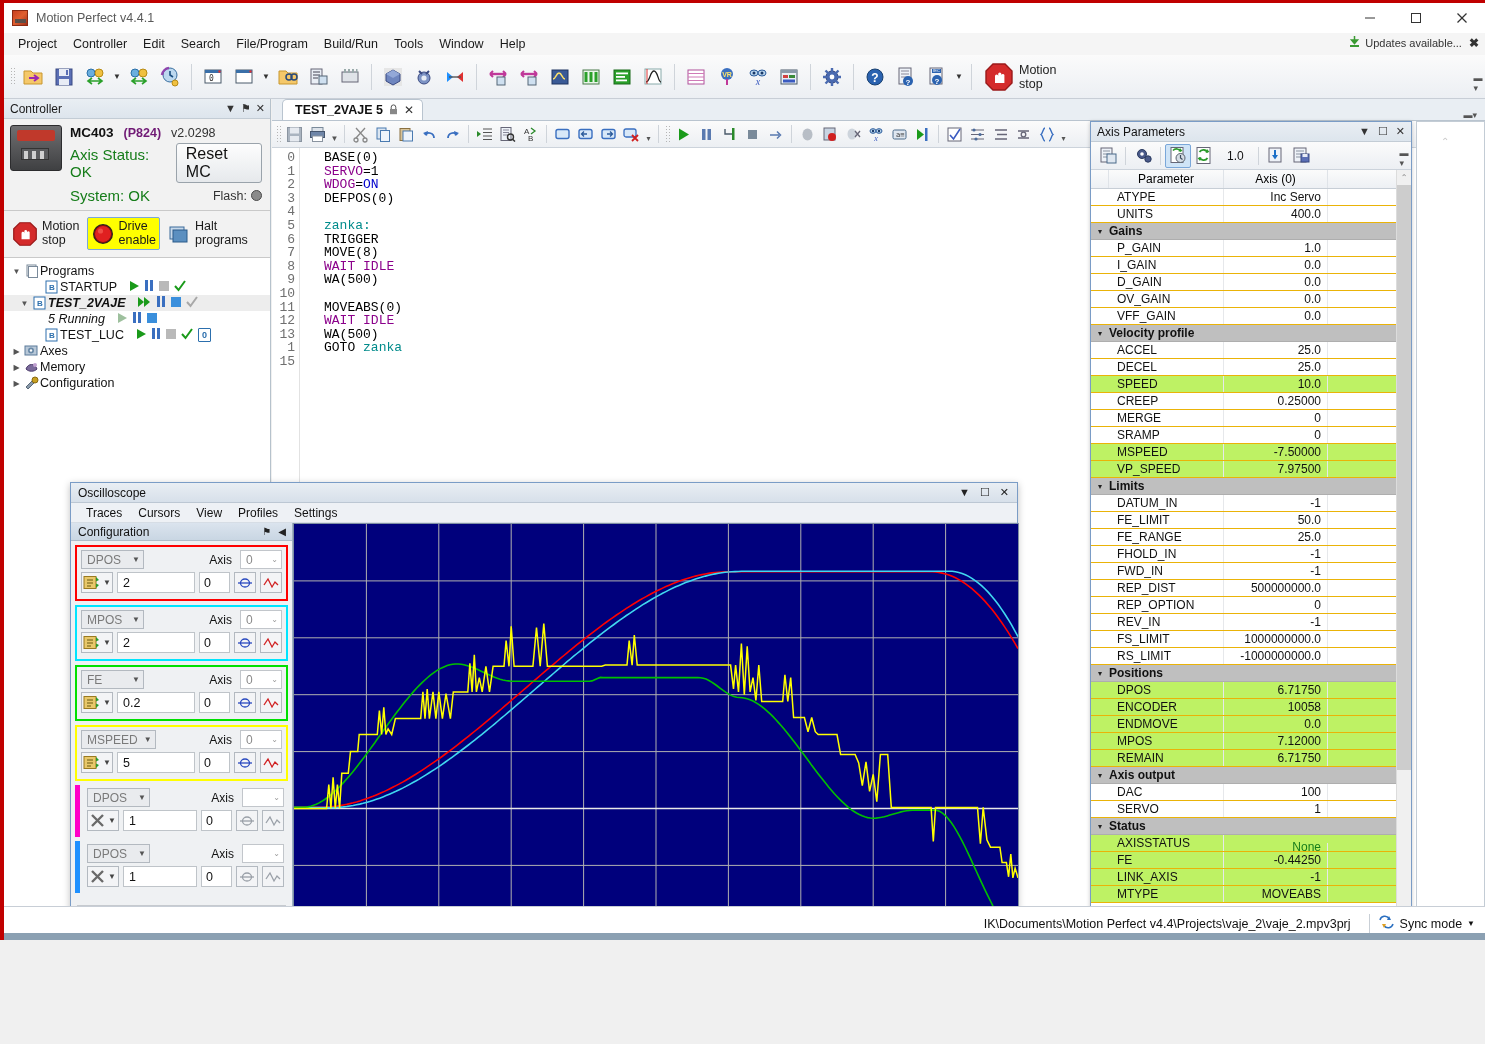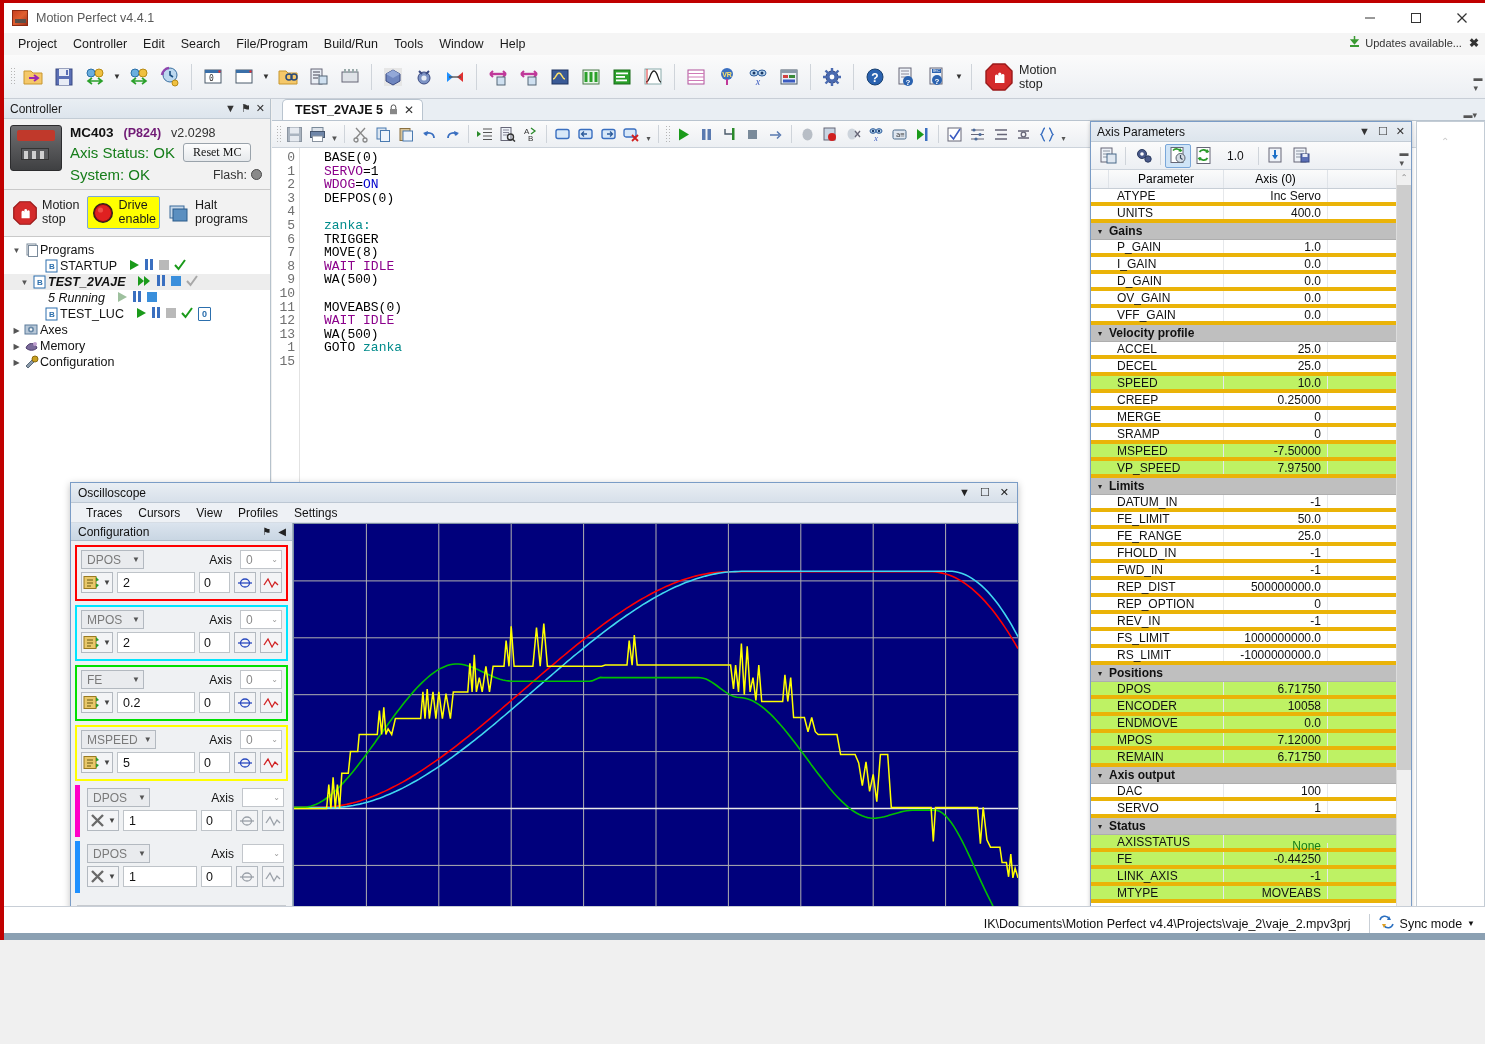--- a/index.html
+++ b/index.html
@@ -104,22 +104,22 @@
   .mcimg .slot:after{content:""; position:absolute; left:2px; top:2px; width:24px; height:8px;
     background: repeating-linear-gradient(90deg,#cfcfcf 0 4px,#5a5b5d 4px 8px);}
   .ctrl-meta { flex:1; }
   .row1 { display:flex; align-items:baseline; gap:10px; }
   .mc-name { font-weight:bold; font-size:13.5px; color:#111; }
   .mc-p { font-weight:bold; font-size:12.5px; color:#701a75; }
   .mc-v { font-size:12.5px; color:#333; }
   .row2 { display:flex; align-items:center; gap:8px; margin-top:3px; }
   .ok { color:#167d1a; font-size:15px; }
   .resetmc {
-    font-size:12px; padding:1px 9px; border:1px solid #9aa3ab;
-    background: linear-gradient(#fdfdfd,#e6e9ec); border-radius:3px; color:#111;font-family:Liberation Serif, serif;
+    font-size:16px; padding:1px 9px; border:1px solid #9aa3ab;
+    background: linear-gradient(#fdfdfd,#e6e9ec); border-radius:3px; color:#111;
   }
   .row3 { display:flex; align-items:center; gap:8px; margin-top:4px; }
   .flash { margin-left:auto; font-size:12.5px; color:#333; display:flex; align-items:center; gap:4px;}
   .flash .dot { width:11px;height:11px;border-radius:50%;background:#8a8a8a;border:1px solid #4a4a4a;}
   .ctrl-buttons { display:flex; gap:3px; padding:6px 4px 7px 4px; background:#f2f2f2; border-bottom:1px solid #c9c9c9;}
   .cbtn { display:flex; align-items:center; gap:4px; padding:2px 3px; border:1px solid transparent; border-radius:2px;}
   .cbtn .t { font-size:12.5px; line-height:13.5px; color:#1a1a1a;}
   .cbtn.hl { background:#ffff00; border:1px solid #7aa7d9; }
   .tree { flex:1; background:#fff; padding-top:5px; font-size:12.5px; overflow:hidden; }
   .tnode { display:flex; align-items:center; height:16px; padding-left:4px; }
@@ -186,21 +186,21 @@
   .axtb-sep{width:1px;height:18px;background:#cfd4da;margin:0 4px;}
   .axtb-num{font-size:12px;color:#111;padding:0 10px;}
   .axtb-more{margin-left:auto;width:14px;display:flex;flex-direction:column;justify-content:flex-end;align-items:center;height:24px;color:#555;font-size:9px;}
   .axgrid { flex:1; display:flex; overflow:hidden; }
   .axtable { flex:1; font-size:12px; }
   .axhead { display:flex; height:19px; background: linear-gradient(#fbfbfb,#edf0f4); border-bottom:1px solid #c7ced6;}
   .axhead .c0{width:18px;border-right:1px solid #dfe3e8;}
   .axhead .c1{width:115px;border-right:1px solid #dfe3e8;display:flex;align-items:center;justify-content:center;}
   .axhead .c2{width:104px;border-right:1px solid #dfe3e8;display:flex;align-items:center;justify-content:center;}
   .axhead .c3{flex:1;}
-  .axrow{display:flex;height:17px;border-bottom:4px solid #eab308;}
+  .axrow{display:flex;height:17px;border-bottom:1px solid #eab308;}
   .axrow.alt{background:#bef264;}
   .axrow .k{width:133px;padding-left:26px;display:flex;align-items:center;border-right:1px solid #e6e8eb;color:#111;}
   .axrow .v{width:104px;padding-right:6px;display:flex;align-items:center;justify-content:flex-end;border-right:1px solid #e6e8eb;color:#111;}
   .axrow .e{flex:1;}
   .axgroup{display:flex;height:17px;background:#bfbfbf;align-items:center;border-bottom:1px solid #aeaeae;}
   .axgroup .tri{width:18px;text-align:center;font-size:8px;color:#222;}
   .axgroup .gt{font-weight:bold;font-size:12px;color:#111;}
   .axrow .v.green{color:#167d1a;margin-top:8px;}
   .axsb { width:15px; background:#f0f0f0; border-left:1px solid #dcdcdc; display:flex; flex-direction:column; }
   .axsb .ar{height:15px;display:flex;align-items:center;justify-content:center;color:#7b7b7b;font-size:8px;background:#f0f0f0;}

